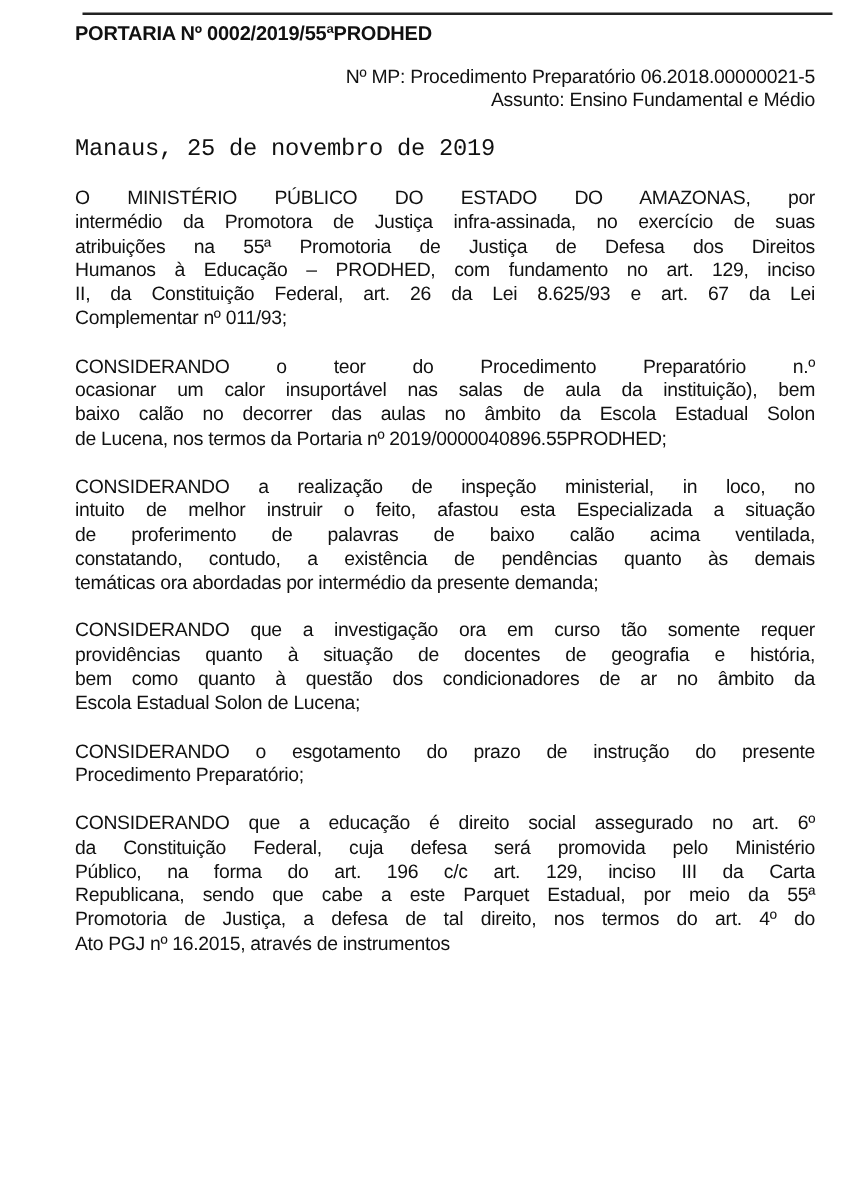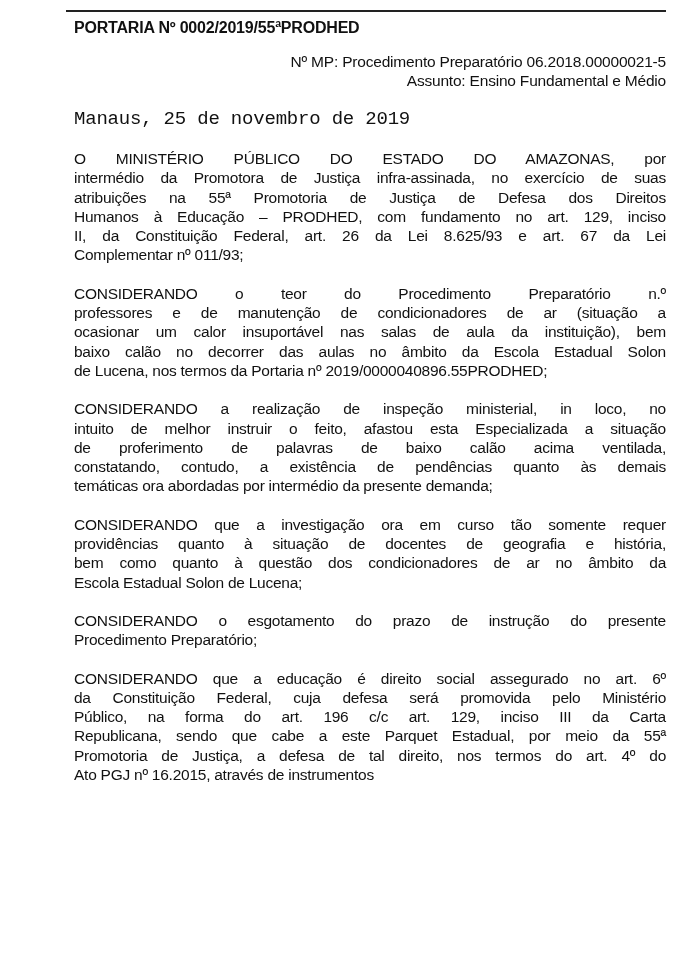--- a/index.html
+++ b/index.html
@@ -18,21 +18,21 @@
     .rule {
       position: absolute;
       left: 66px;
       top: 10px;
       width: 600px;
       height: 2px;
       background: #222222;
     }
     .page {
       position: absolute;
-      left: 74px;
+      left: 60px;
       top: 15px;
       width: 592px;
     }
     .title {
       font-weight: bold;
       font-size: 16px;
       line-height: 20px;
       letter-spacing: -0.2px;
       margin: 3px 0 0 0;
       padding-left: 0;
@@ -90,21 +90,20 @@
     <span class="line">O MINISTÉRIO PÚBLICO DO ESTADO DO AMAZONAS, por</span>
     <span class="line">intermédio da Promotora de Justiça infra-assinada, no exercício de suas</span>
     <span class="line">atribuições na 55ª Promotoria de Justiça de Defesa dos Direitos</span>
     <span class="line">Humanos à Educação – PRODHED, com fundamento no art. 129, inciso</span>
     <span class="line">II, da Constituição Federal, art. 26 da Lei 8.625/93 e art. 67 da Lei</span>
     <span class="line last">Complementar nº 011/93;</span>
   </div>
 
   <div class="para">
     <span class="line">CONSIDERANDO o teor do Procedimento Preparatório n.º</span>
-    <span class="line">professores e de manutenção de condicionadores de ar (situação a</span>
     <span class="line">ocasionar um calor insuportável nas salas de aula da instituição), bem</span>
     <span class="line">baixo calão no decorrer das aulas no âmbito da Escola Estadual Solon</span>
     <span class="line last">de Lucena, nos termos da Portaria nº 2019/0000040896.55PRODHED;</span>
   </div>
 
   <div class="para">
     <span class="line">CONSIDERANDO a realização de inspeção ministerial, in loco, no</span>
     <span class="line">intuito de melhor instruir o feito, afastou esta Especializada a situação</span>
     <span class="line">de proferimento de palavras de baixo calão acima ventilada,</span>
     <span class="line">constatando, contudo, a existência de pendências quanto às demais</span>

